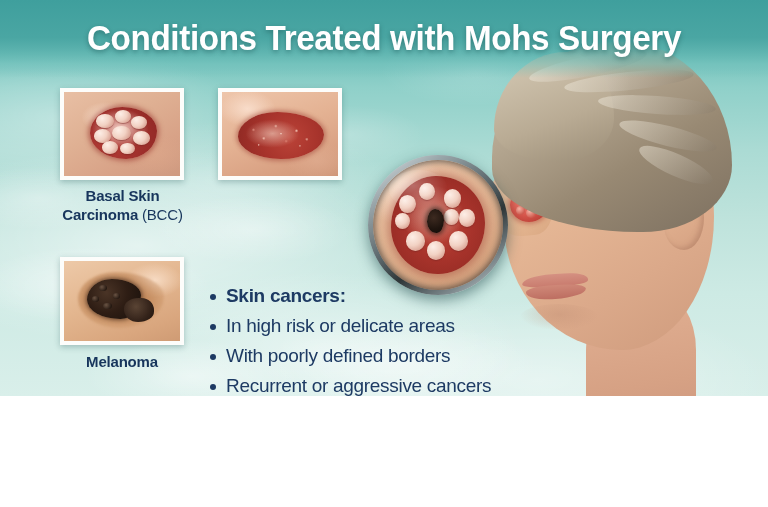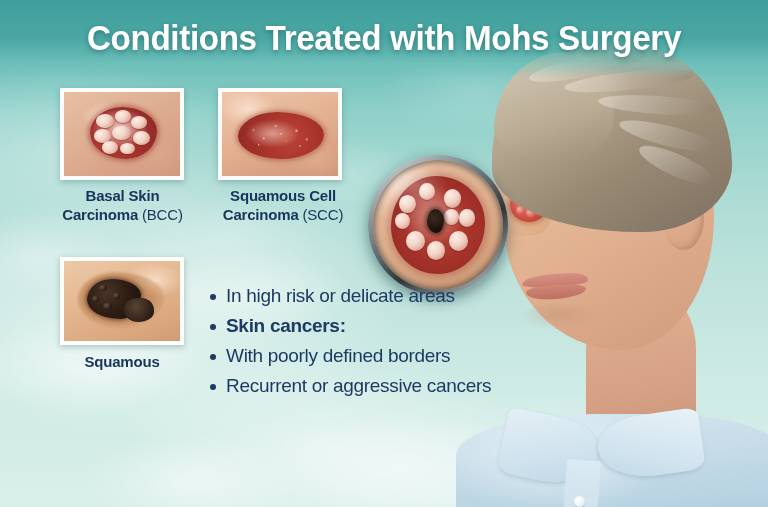--- a/index.html
+++ b/index.html
@@ -5,21 +5,21 @@
   * { margin:0; padding:0; box-sizing:border-box; }
 
   body {
     width:768px; height:507px;
     font-family:"Liberation Sans", sans-serif;
     overflow:hidden;
   }
 
   #poster {
     position:relative;
-    width:768px; height:507px;
+    width:768px; height:396px;
     overflow:hidden;
     background:
       radial-gradient(ellipse 55% 40% at 18% 62%, rgba(255,255,255,.55), rgba(255,255,255,0) 62%),
       radial-gradient(ellipse 40% 30% at 42% 88%, rgba(255,255,255,.45), rgba(255,255,255,0) 65%),
       radial-gradient(ellipse 35% 26% at 8% 30%, rgba(255,255,255,.35), rgba(255,255,255,0) 70%),
       radial-gradient(ellipse 45% 30% at 70% 96%, rgba(255,255,255,.40), rgba(255,255,255,0) 68%),
       radial-gradient(ellipse 30% 22% at 30% 46%, rgba(255,255,255,.28), rgba(255,255,255,0) 70%),
       linear-gradient(180deg,#49a8a6 0%, #63b9b4 9%, #8fd0c9 22%, #abdbd4 38%, #bfe3dc 56%, #cdeae4 74%, #d9efea 100%);
   }
 
@@ -446,59 +446,54 @@
 
   <div class="photo-card" id="card-scc">
     <div class="photo-inner">
       <div class="skin-scc">
         <div class="scc-mass">
           <div class="scc-grain"></div>
         </div>
       </div>
     </div>
   </div>
-  <div class="label" id="label-scc">
-    <span>Squamous Cell</span><br>
-    <span>Carcinoma</span>
-    <span class="abbr">(SCC)</span>
-  </div>
 
   <div class="photo-card" id="card-mel">
     <div class="photo-inner">
       <div class="skin-mel">
         <div class="mel-halo"></div>
         <div class="mel-core"></div>
         <div class="mel-core2"></div>
         <div class="mel-spot" style="left:30%;top:30%;width:7%;height:8%;"></div>
         <div class="mel-spot" style="left:42%;top:40%;width:6%;height:7%;"></div>
         <div class="mel-spot" style="left:34%;top:52%;width:7%;height:8%;"></div>
         <div class="mel-spot" style="left:24%;top:44%;width:6%;height:7%;"></div>
       </div>
     </div>
   </div>
-  <div class="label" id="label-mel">Squamous</div>
+  <div class="label" id="label-mel">Melanoma</div>
 
   <div id="magnifier">
     <div id="magnifier-lens">
       <div id="mag-mass">
         <div class="nod" style="left:8%;top:20%;width:18%;height:18%;"></div>
         <div class="nod" style="left:30%;top:8%;width:17%;height:17%;"></div>
         <div class="nod" style="left:56%;top:14%;width:19%;height:19%;"></div>
         <div class="nod" style="left:72%;top:34%;width:18%;height:18%;"></div>
         <div class="nod" style="left:62%;top:56%;width:20%;height:20%;"></div>
         <div class="nod" style="left:38%;top:66%;width:19%;height:19%;"></div>
         <div class="nod" style="left:16%;top:56%;width:20%;height:20%;"></div>
         <div class="nod" style="left:4%;top:38%;width:16%;height:16%;"></div>
         <div class="nod" style="left:56%;top:34%;width:16%;height:16%;"></div>
         <div id="mag-ulcer"></div>
       </div>
       <div id="magnifier-gloss"></div>
     </div>
   </div>
 
   <div id="bullets">
+    <div class="bullet strong">Skin cancers:</div>
     <div class="bullet">In high risk or delicate areas</div>
-    <div class="bullet strong">Skin cancers:</div>
     <div class="bullet">With poorly defined borders</div>
     <div class="bullet">Recurrent or aggressive cancers</div>
   </div>
 
 </div>
 
 </body></html>

